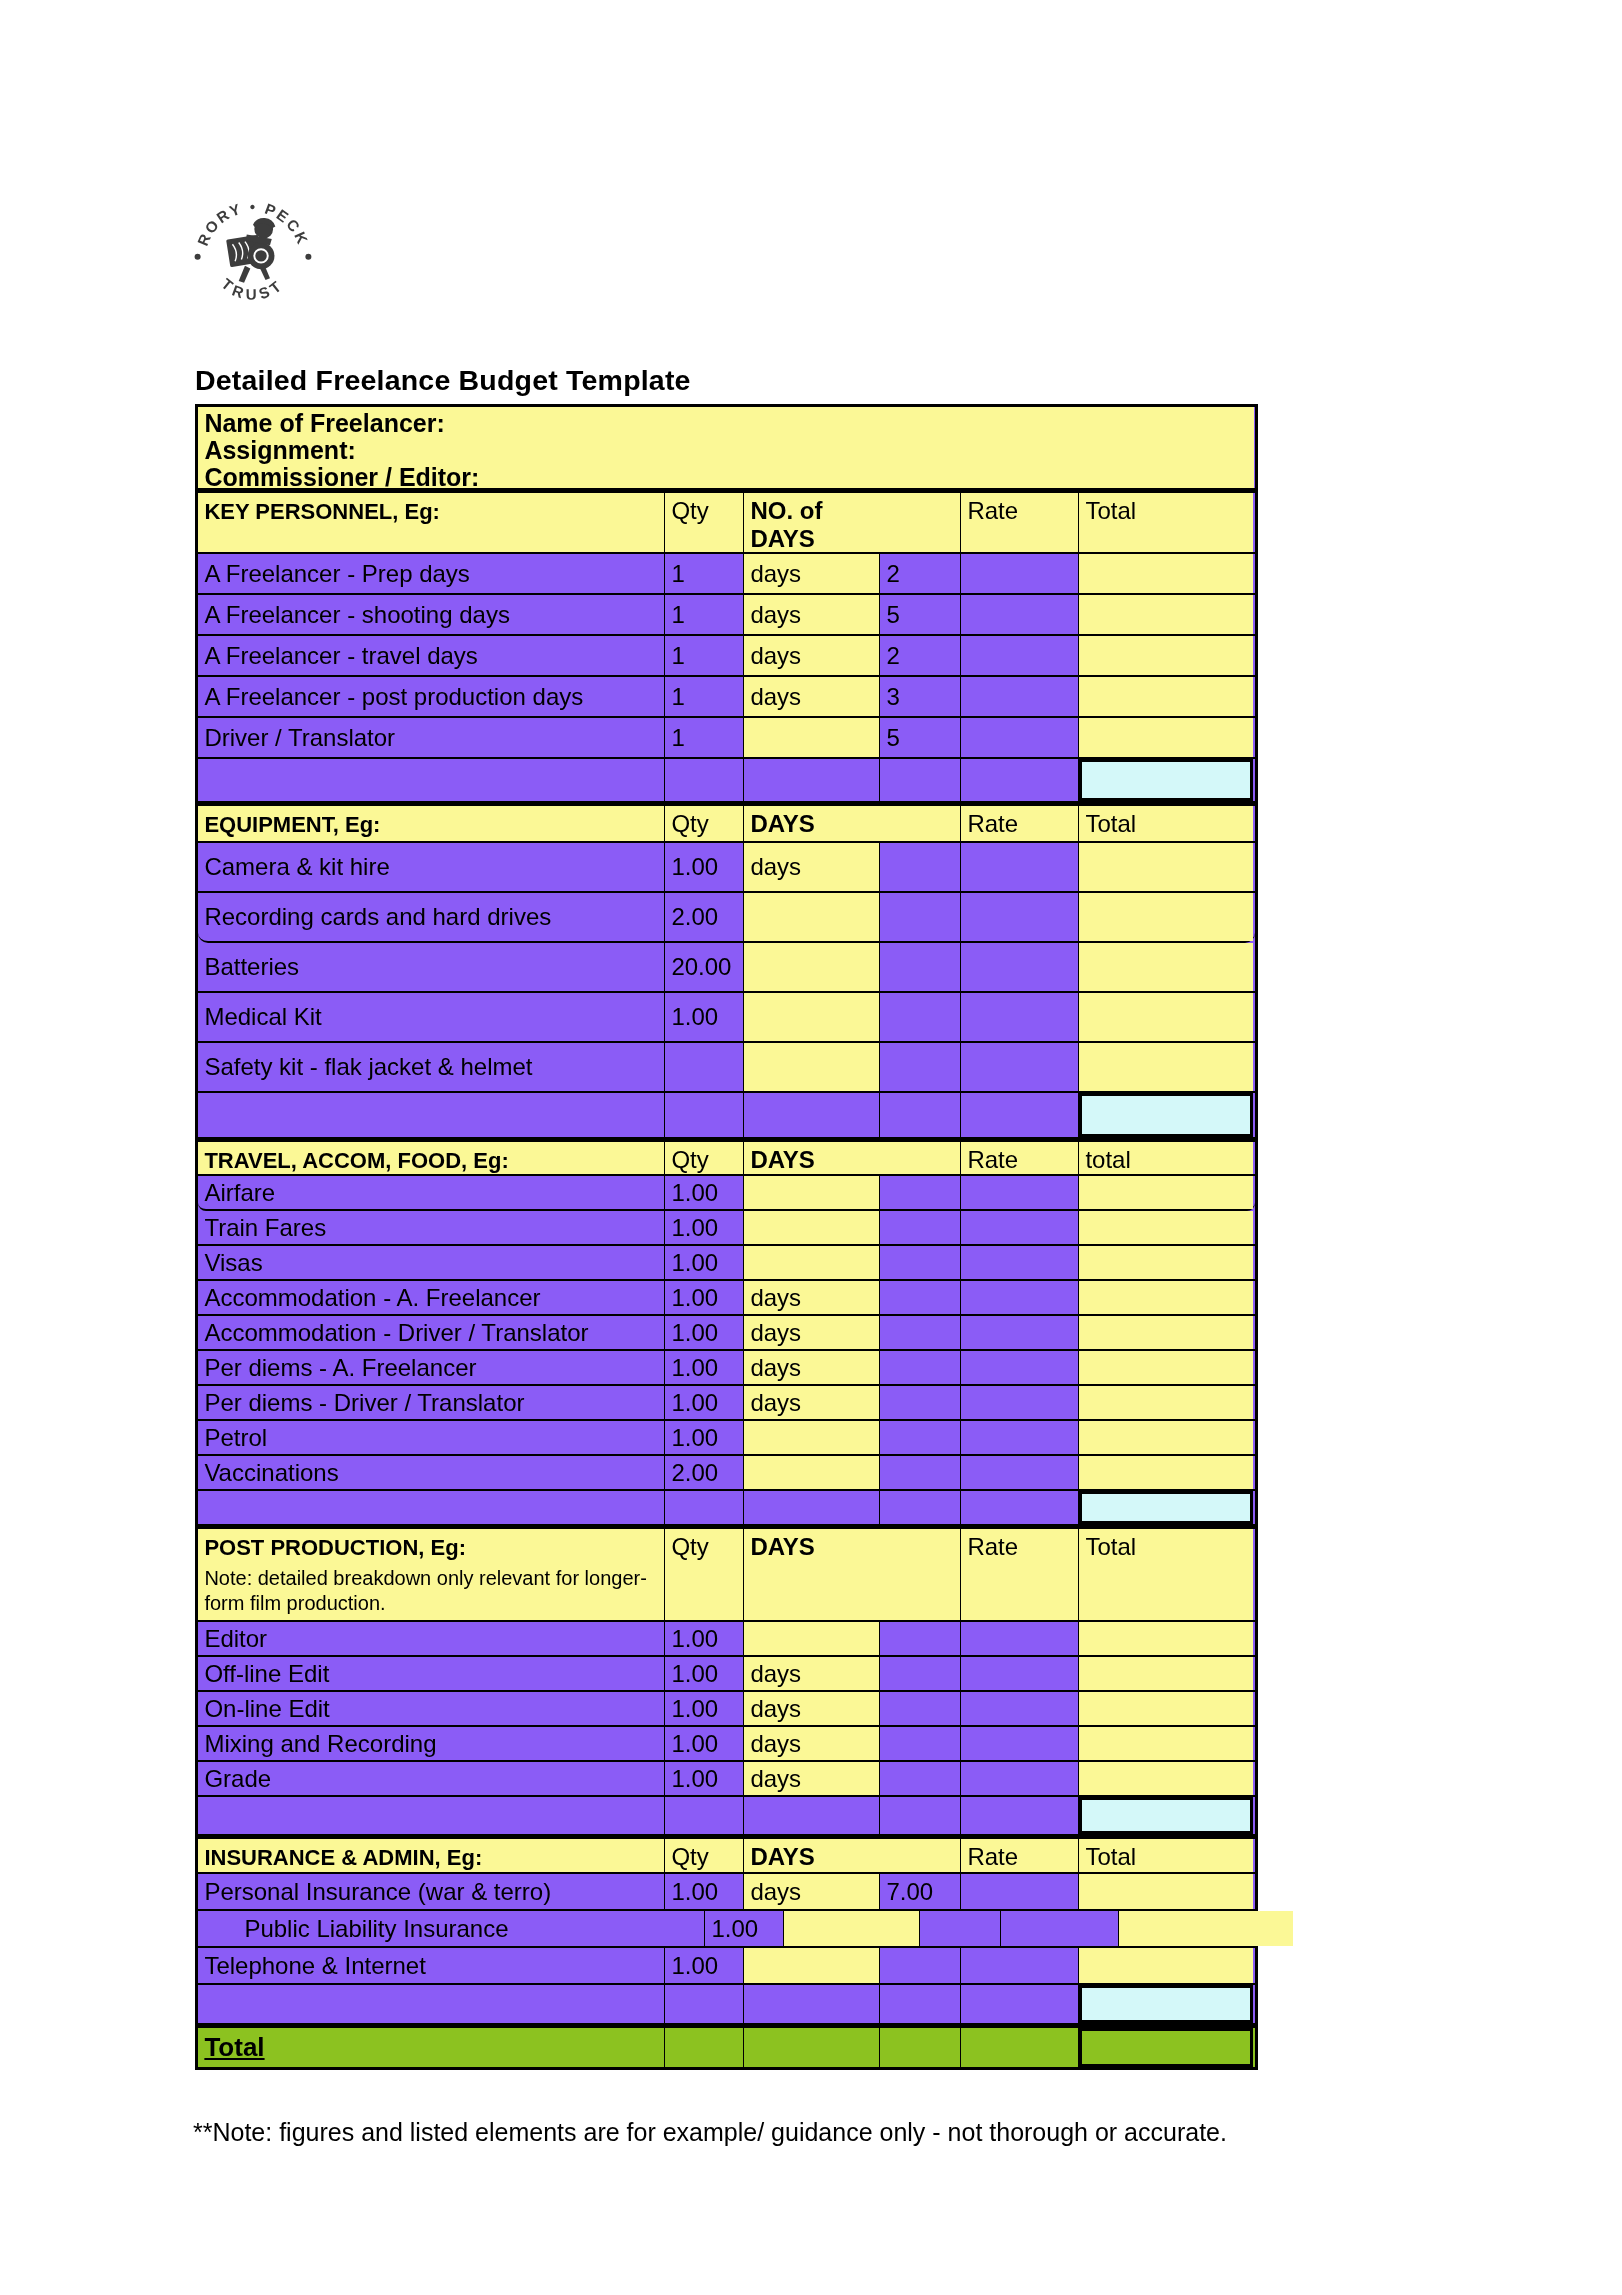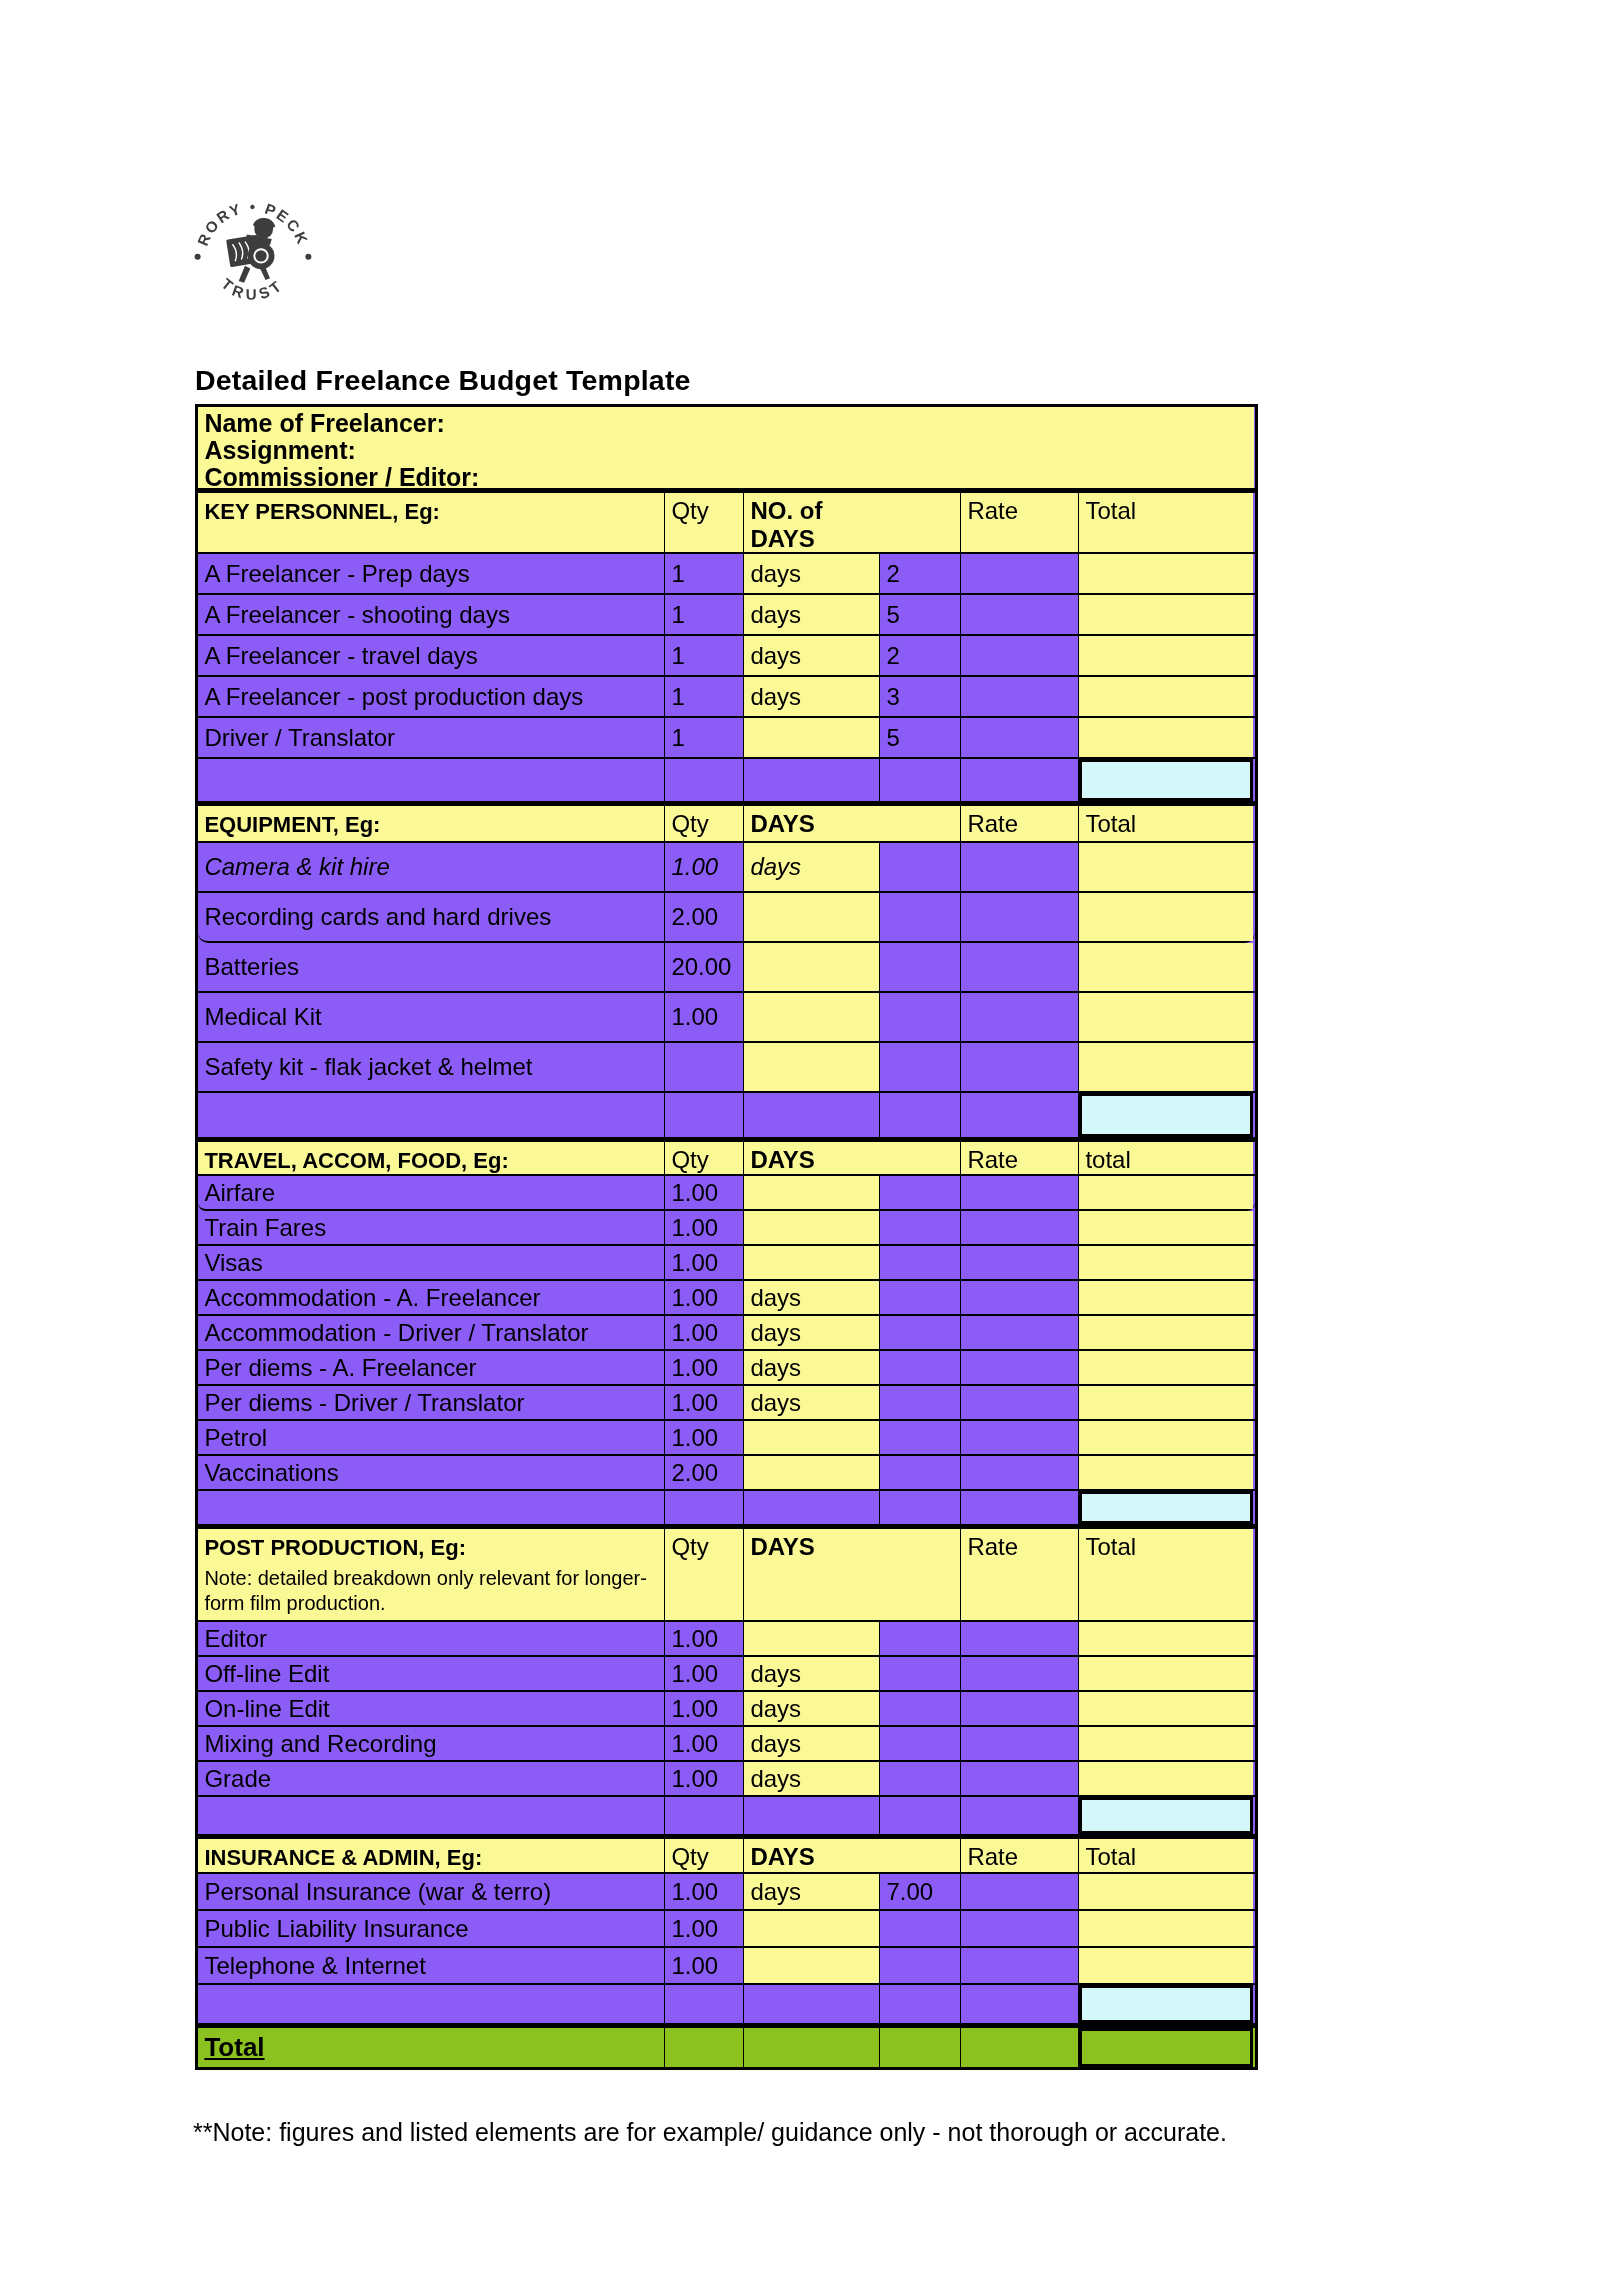--- a/index.html
+++ b/index.html
@@ -149,21 +149,21 @@
     </div>
     <div class="trow hdr-row" style="height: 40px;">
       <div class="cell c-item y">
         <div class="sec-title">EQUIPMENT, Eg:</div>
       </div>
       <div class="cell c-qty y">Qty</div>
       <div class="cell c-days2 y bold pre">DAYS</div>
       <div class="cell c-rate y">Rate</div>
       <div class="cell c-total y">Total</div>
     </div>
-    <div class="trow data-row" style="height: 50px; font-style: italic;">
+    <div class="trow data-row" style="height: 50px;">
       <div class="cell c-item">Camera &amp; kit hire</div>
       <div class="cell c-qty">1.00</div>
       <div class="cell c-days y">days</div>
       <div class="cell c-num"></div>
       <div class="cell c-rate"></div>
       <div class="cell c-total y"></div>
     </div>
     <div class="trow data-row" style="height: 50px; border-radius: 10px;">
       <div class="cell c-item">Recording cards and hard drives</div>
       <div class="cell c-qty">2.00</div>
@@ -361,21 +361,21 @@
       <div class="cell c-total y">Total</div>
     </div>
     <div class="trow data-row" style="height: 37px;">
       <div class="cell c-item">Personal Insurance (war &amp; terro)</div>
       <div class="cell c-qty">1.00</div>
       <div class="cell c-days y">days</div>
       <div class="cell c-num">7.00</div>
       <div class="cell c-rate"></div>
       <div class="cell c-total y"></div>
     </div>
-    <div class="trow data-row" style="height: 37px;">
+    <div class="trow data-row" style="height: 37px; padding-left: 40px;">
       <div class="cell c-item">Public Liability Insurance</div>
       <div class="cell c-qty">1.00</div>
       <div class="cell c-days y"></div>
       <div class="cell c-num"></div>
       <div class="cell c-rate"></div>
       <div class="cell c-total y"></div>
     </div>
     <div class="trow data-row" style="height: 37px;">
       <div class="cell c-item">Telephone &amp; Internet</div>
       <div class="cell c-qty">1.00</div>

